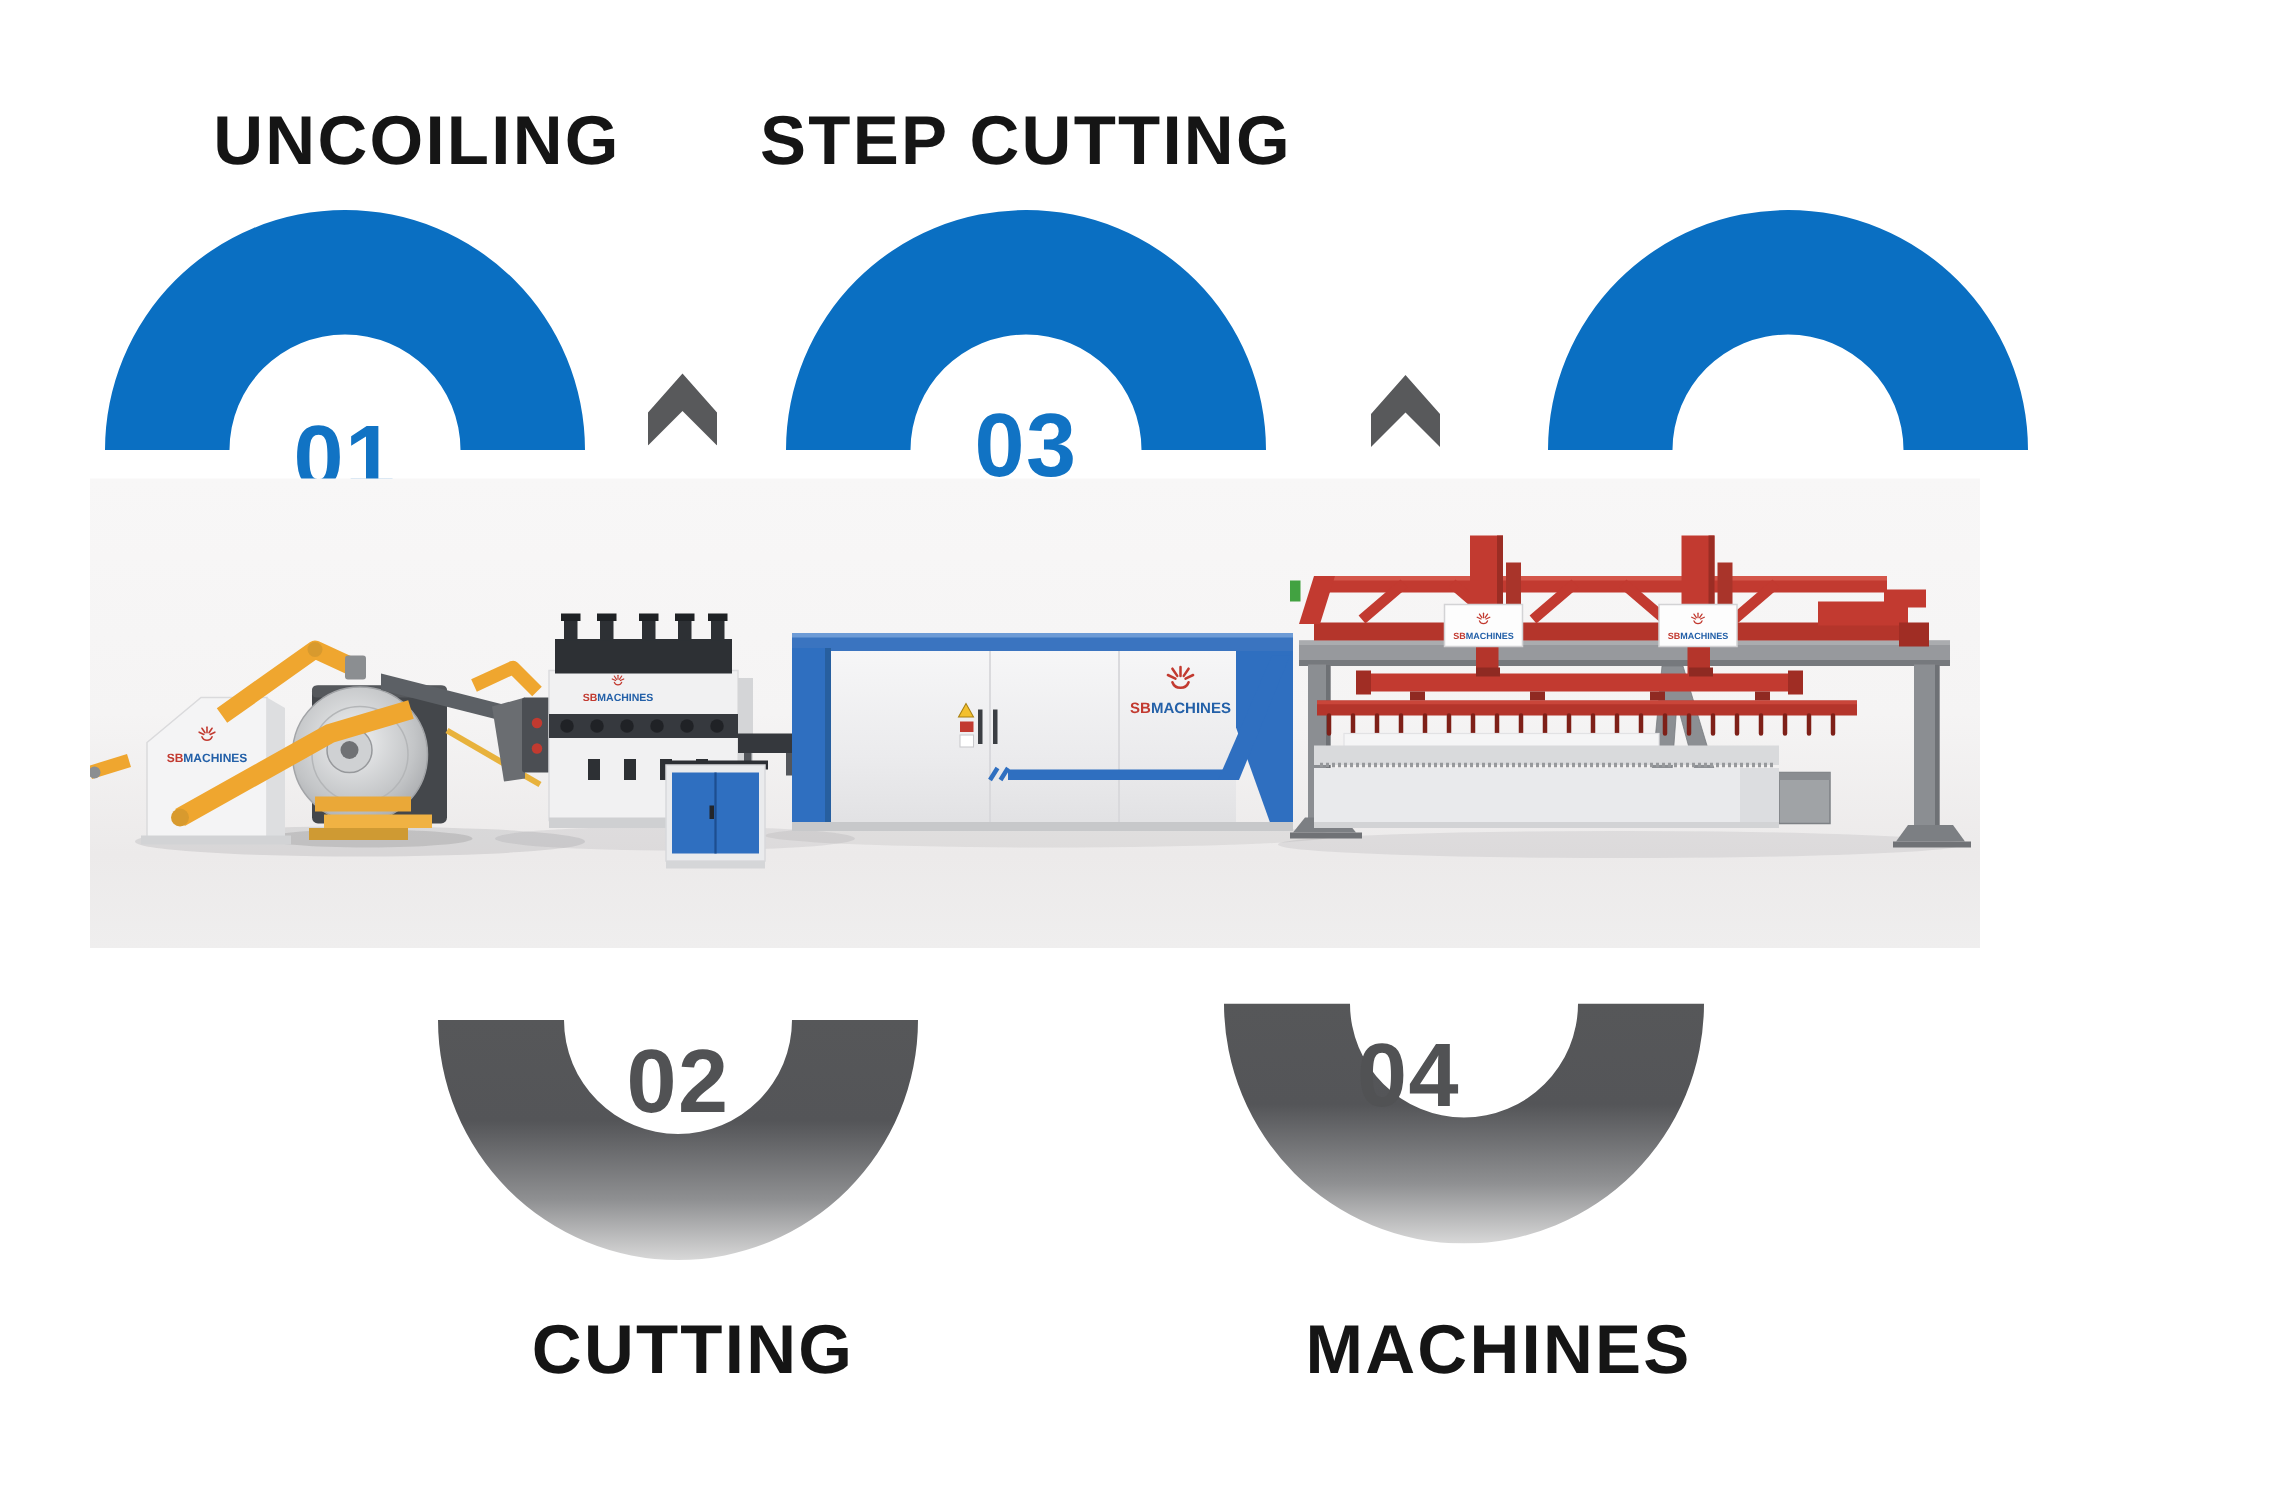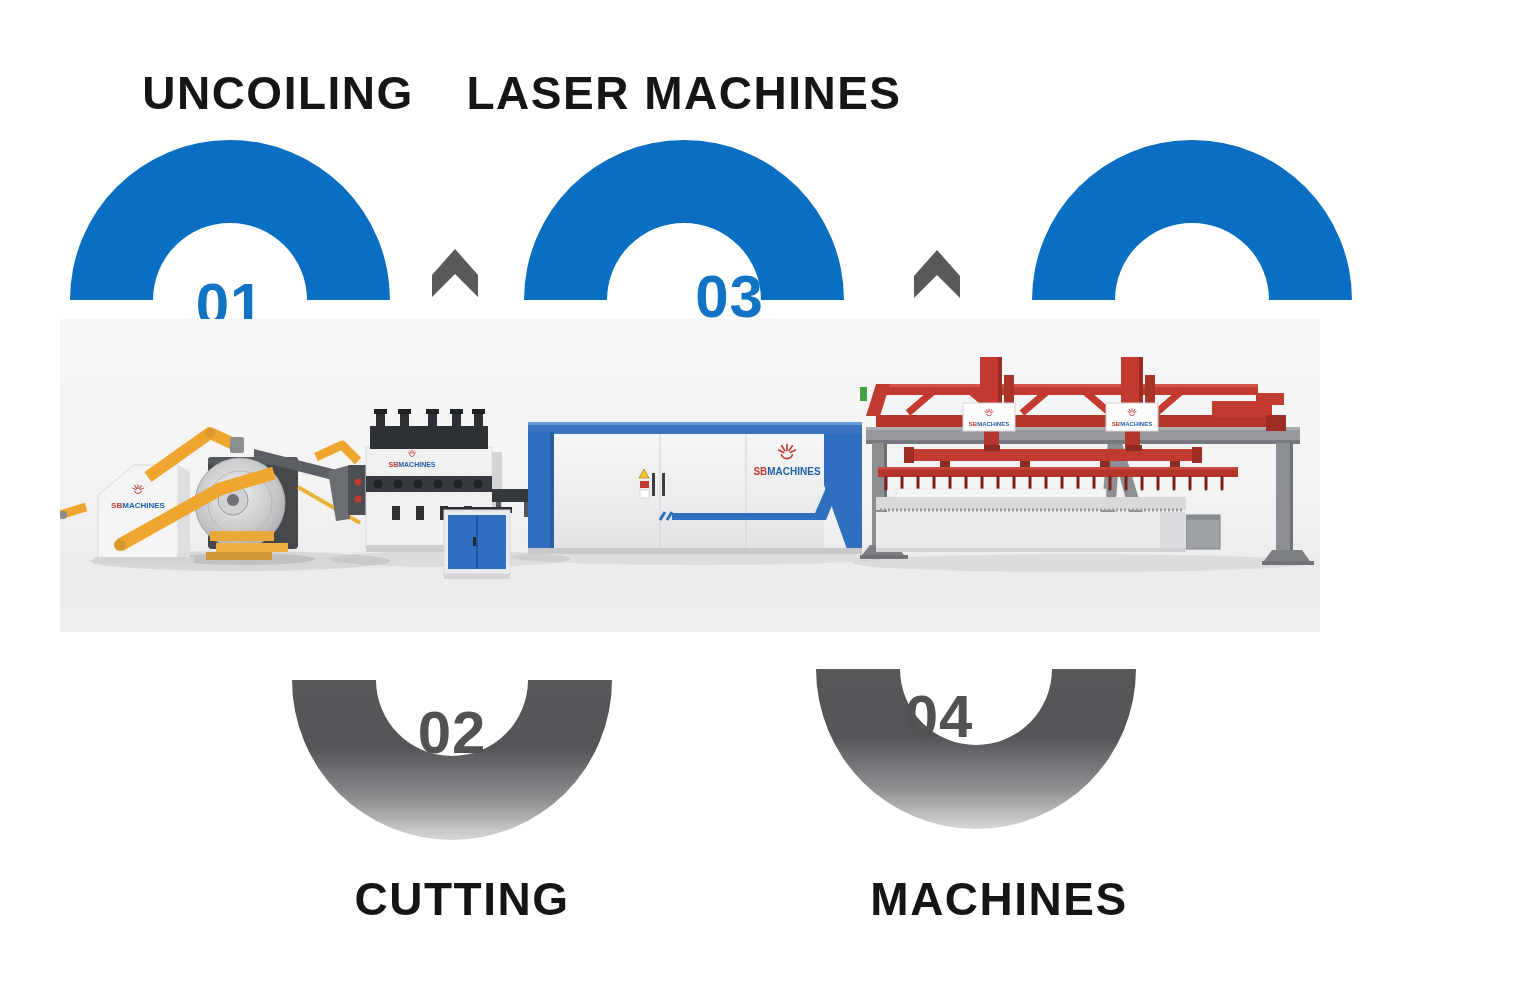--- a/index.html
+++ b/index.html
@@ -31,34 +31,34 @@
   .brand-pre{fill:var(--machine-red,#c0392f);}
   .brand-suf{fill:#2360a8;}
   .brand-txt{font-weight:bold;text-anchor:middle;}
 </style>
 </head>
 <body>
 
 <div class="canvas">
 
   <div class="step-title" style="left:12px;top:66px;margin-left:36px;">UNCOILING</div>
-  <div class="step-title" style="left:454px;top:66px;">LASER MACHINES</div>
+  <div class="step-title" style="left:454px;top:66px;">STEP CUTTING</div>
 
   <svg class="arc-svg arc-top" style="left:70px;top:140px;" width="320" height="160" viewBox="0 0 320 160">
     <path d="M0 160 A160 160 0 0 1 320 160 L237 160 A77 77 0 0 0 83 160 Z"></path>
   </svg>
   <svg class="arc-svg arc-top" style="left:524px;top:140px;" width="320" height="160" viewBox="0 0 320 160">
     <path d="M0 160 A160 160 0 0 1 320 160 L237 160 A77 77 0 0 0 83 160 Z"></path>
   </svg>
   <svg class="arc-svg arc-top" style="left:1032px;top:140px;" width="320" height="160" viewBox="0 0 320 160">
     <path d="M0 160 A160 160 0 0 1 320 160 L237 160 A77 77 0 0 0 83 160 Z"></path>
   </svg>
 
   <div class="step-number num-blue" style="left:150px;top:270px;">01</div>
-  <div class="step-number num-blue" style="left:604px;top:262px;text-align:right;">03</div>
+  <div class="step-number num-blue" style="left:604px;top:262px;">03</div>
 
   <svg class="chevron" style="left:432px;top:248px;" width="46" height="49" viewBox="0 0 46 49">
     <path d="M0 27 L23 1 L46 27 L46 49 L23 26 L0 49 Z"></path>
   </svg>
   <svg class="chevron" style="left:914px;top:249px;" width="46" height="49" viewBox="0 0 46 49">
     <path d="M0 27 L23 1 L46 27 L46 49 L23 26 L0 49 Z"></path>
   </svg>
 
   <div class="machine-strip">
     <svg width="1260" height="313" viewBox="0 0 1260 313">
@@ -305,19 +305,19 @@
       <linearGradient id="gradGrayB" x1="0" y1="0" x2="0" y2="1">
         <stop offset="0%" stop-color="#565759"></stop>
           <stop offset="42%" stop-color="#545558"></stop>
         <stop offset="75%" stop-color="#8f9092"></stop>
           <stop offset="100%" stop-color="#d8d8d8"></stop>
       </linearGradient>
     </defs>
     <path d="M0 0 A160 160 0 0 0 320 0 L236 0 A76 76 0 0 1 84 0 Z" fill="url(#gradGrayB)"></path>
   </svg>
 
-  <div class="step-number num-gray" style="left:372px;top:686px;margin-top:12px;">02</div>
+  <div class="step-number num-gray" style="left:372px;top:686px;">02</div>
   <div class="step-number num-gray" style="left:859px;top:682px;">04</div>
 
   <div class="step-title" style="left:232px;top:872px;">CUTTING</div>
   <div class="step-title" style="left:769px;top:872px;">MACHINES</div>
 
 </div>
 
 </body></html>

